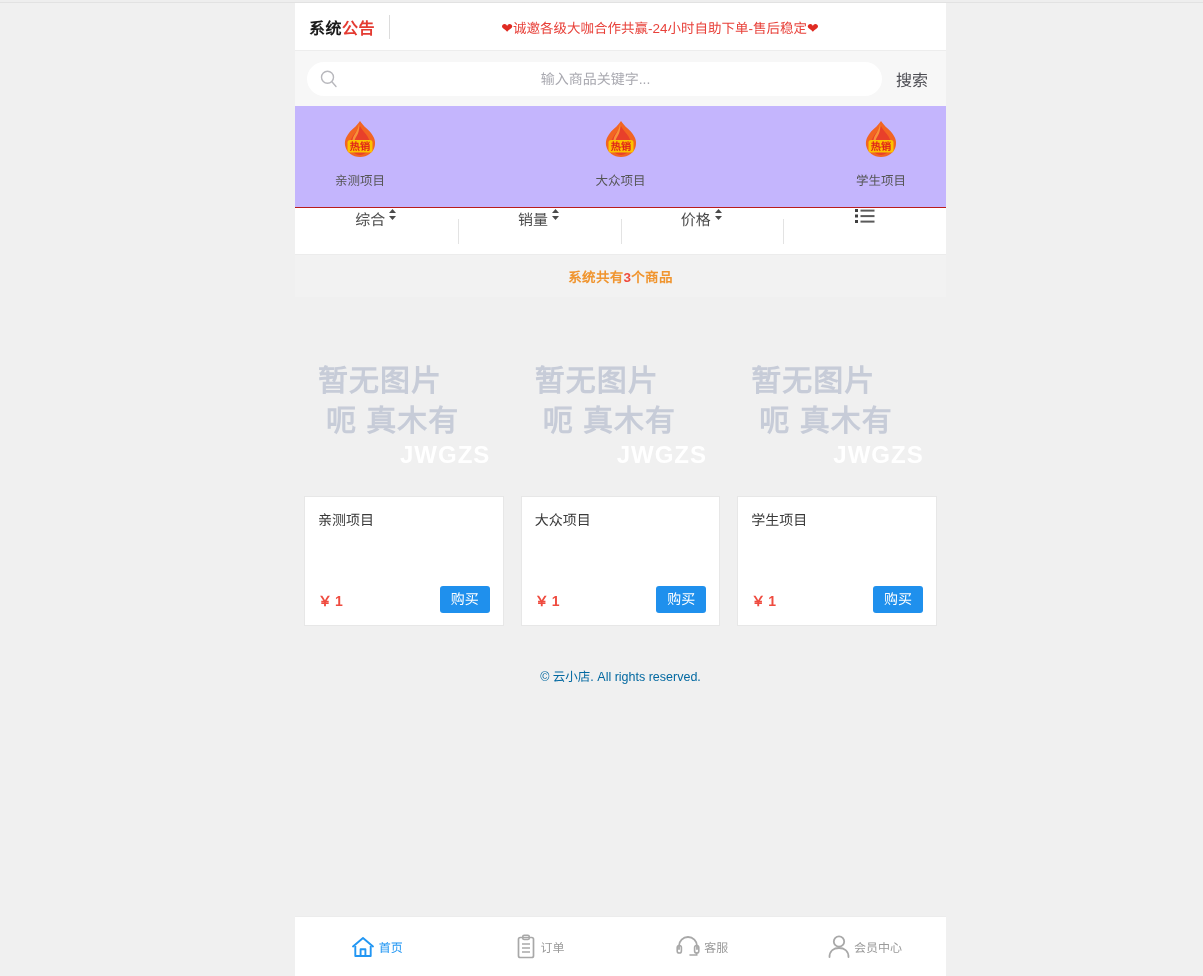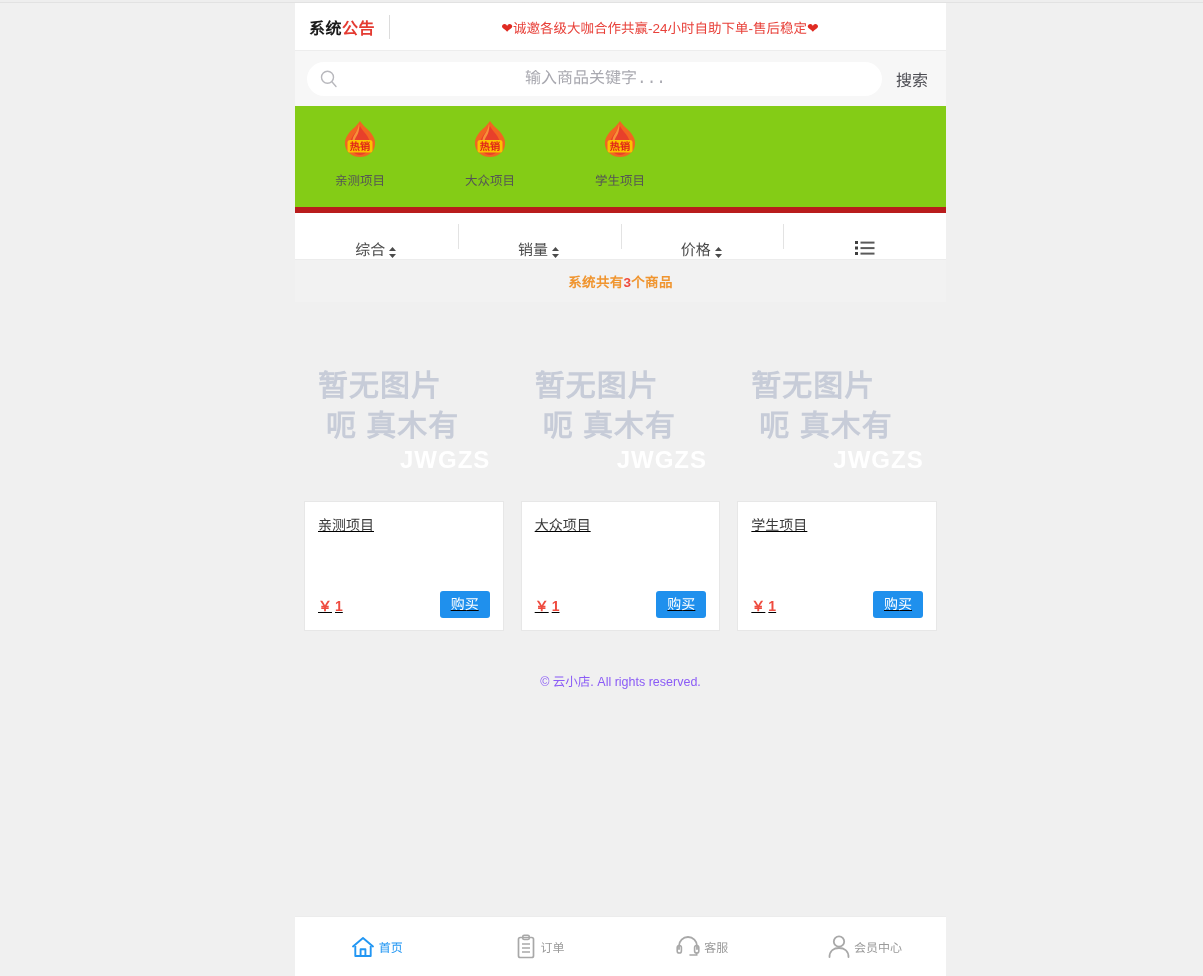--- a/index.html
+++ b/index.html
@@ -78,42 +78,43 @@
     align-items: center;
     padding: 0 12px;
     position: relative;
   }
   .searchbox .mag { flex: 0 0 auto; display: flex; align-items: center; }
   .search-input {
     flex: 1;
     border: none;
     outline: none;
     background: transparent;
-    font-family: Liberation Mono, monospace;
-    font-size: 16px;
+    font-family: Liberation Sans, sans-serif;
+    font-size: 14px;
     color: #555;
     text-align: center;
     padding-right: 18px;
   }
   .search-input::placeholder { color: #a9a9b0; }
   .search-btn {
     flex: 0 0 auto;
     color: #4c4c52;
     font-size: 16px;
     padding: 0 8px 0 14px;
     cursor: pointer;
     white-space: nowrap;
   }
 
   
   .cats {
-    background: #84cc16;
+    background: #c4b5fd;
     padding: 14px 0 18px 0;
     display: flex;
-    border-bottom: 6px solid #b91c1c;
+    border-bottom: 1px solid #b91c1c;
+    justify-content: space-between;
   }
   .cat {
     width: 130px;
     display: flex;
     flex-direction: column;
     align-items: center;
     cursor: pointer;
   }
   .cat-icon { width: 40px; height: 42px; display:block; }
   .cat-label {
@@ -127,21 +128,21 @@
   .sortbar {
     background: #ffffff;
     height: 47px;
     display: flex;
     align-items: stretch;
     border-bottom: 1px solid #ececec;
   }
   .sort-item {
     flex: 1;
     display: flex;
-    align-items: flex-end;
+    align-items: flex-start;
     justify-content: center;
     gap: 2px;
     font-size: 15px;
     color: #4b4b4b;
     cursor: pointer;
     position: relative;
   }
   .sort-item + .sort-item::before {
     content: "";
     position: absolute;
@@ -171,21 +172,20 @@
   
   .grid-zone {
     background: #f0f0f0;
     padding: 0;
   }
   .grid {
     display: flex;
     gap: 17px;
     padding: 0 9px;
     padding-top: 36px;
-    text-decoration: underline;
   }
   .card {
     width: 203px;
     display: flex;
     flex-direction: column;
   }
   .thumb {
     height: 163px;
     position: relative;
     overflow: hidden;
@@ -236,21 +236,21 @@
     cursor: pointer;
     font-family: "Liberation Sans", "DejaVu Sans", sans-serif;
     line-height: 1;
   }
 
   
   .footer {
     text-align: center;
     padding: 40px 0 0 0;
     font-size: 12.5px;
-    color: #8b5cf6;
+    color: #0369a1;
   }
 
   
   .bottomnav {
     position: absolute;
     left: 0; bottom: 0;
     width: 651px;
     height: 60px;
     background: #ffffff;
     border-top: 1px solid #ececec;

